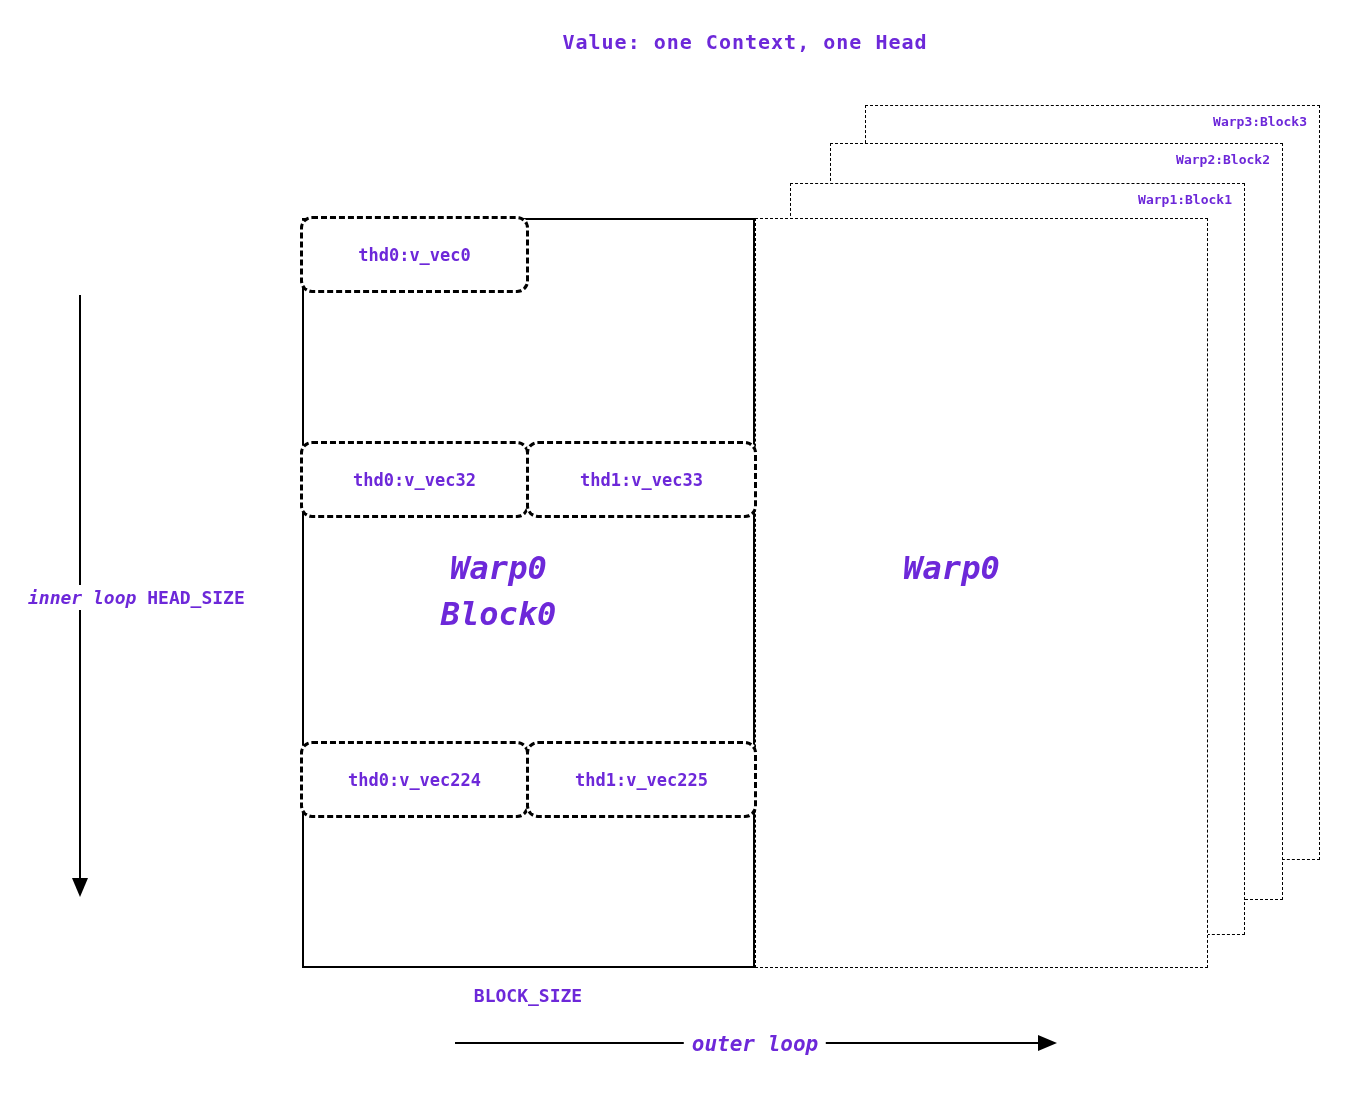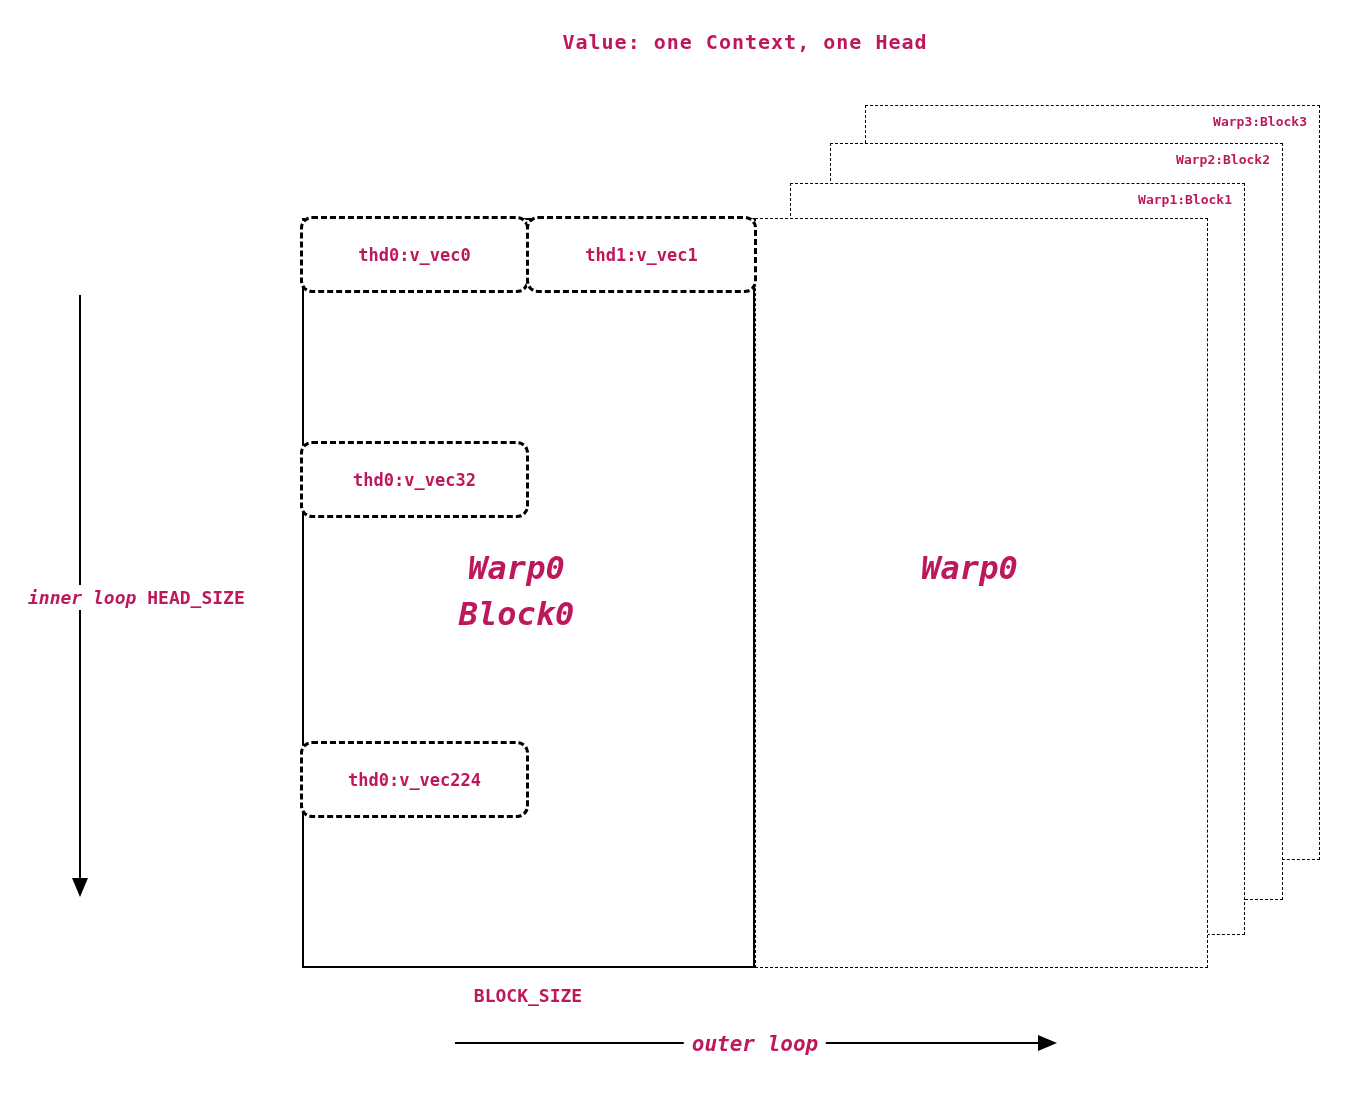--- a/index.html
+++ b/index.html
@@ -6,21 +6,21 @@
     margin: 0;
     padding: 0;
     background: #ffffff;
   }
   .canvas {
     position: relative;
     width: 1364px;
     height: 1098px;
     background: #ffffff;
     font-family: "DejaVu Sans Mono", "Liberation Mono", monospace;
-    color: #be185d;
+    color: #6d28d9;
     overflow: hidden;
   }
   .title {
     position: absolute;
     top: 30px;
     left: 745px;
     transform: translateX(-50%);
     font-size: 20px;
     font-weight: bold;
     letter-spacing: 1px;
@@ -55,21 +55,20 @@
   }
   .warp-label {
     position: absolute;
     width: 393px;
     top: 545px;
     text-align: center;
     font-size: 32px;
     font-weight: bold;
     font-style: italic;
     line-height: 1.45;
-    margin-left: 18px;
   }
   .warp-label.in-block0 { left: 302px; }
   .warp-label.in-block4 { left: 755px; }
   
   .thd-box {
     position: absolute;
     height: 77px;
     border: 3px dashed #000000;
     border-radius: 12px;
     background: #ffffff;
@@ -168,25 +167,26 @@
     <div>Warp0</div>
   </div>
 
   <div class="block0"></div>
   <div class="warp-label in-block0">
     <div>Warp0</div>
     <div>Block0</div>
   </div>
 
   <div class="thd-box col-left row-0">thd0:v_vec0</div>
-  <div class="thd-box col-right row-0">thd1:v_vec1</div>
 
   <div class="thd-box col-left row-1">thd0:v_vec32</div>
+  <div class="thd-box col-right row-1">thd1:v_vec33</div>
 
   <div class="thd-box col-left row-2">thd0:v_vec224</div>
+  <div class="thd-box col-right row-2">thd1:v_vec225</div>
 
   <div class="inner-arrow-line"></div>
   <div class="inner-arrowhead"></div>
   <div class="inner-axis-label">
     <span class="loop">inner loop</span>
     <span>HEAD_SIZE</span>
   </div>
 
   <div class="block-size-label">BLOCK_SIZE</div>
   <div class="outer-arrow-line"></div>

